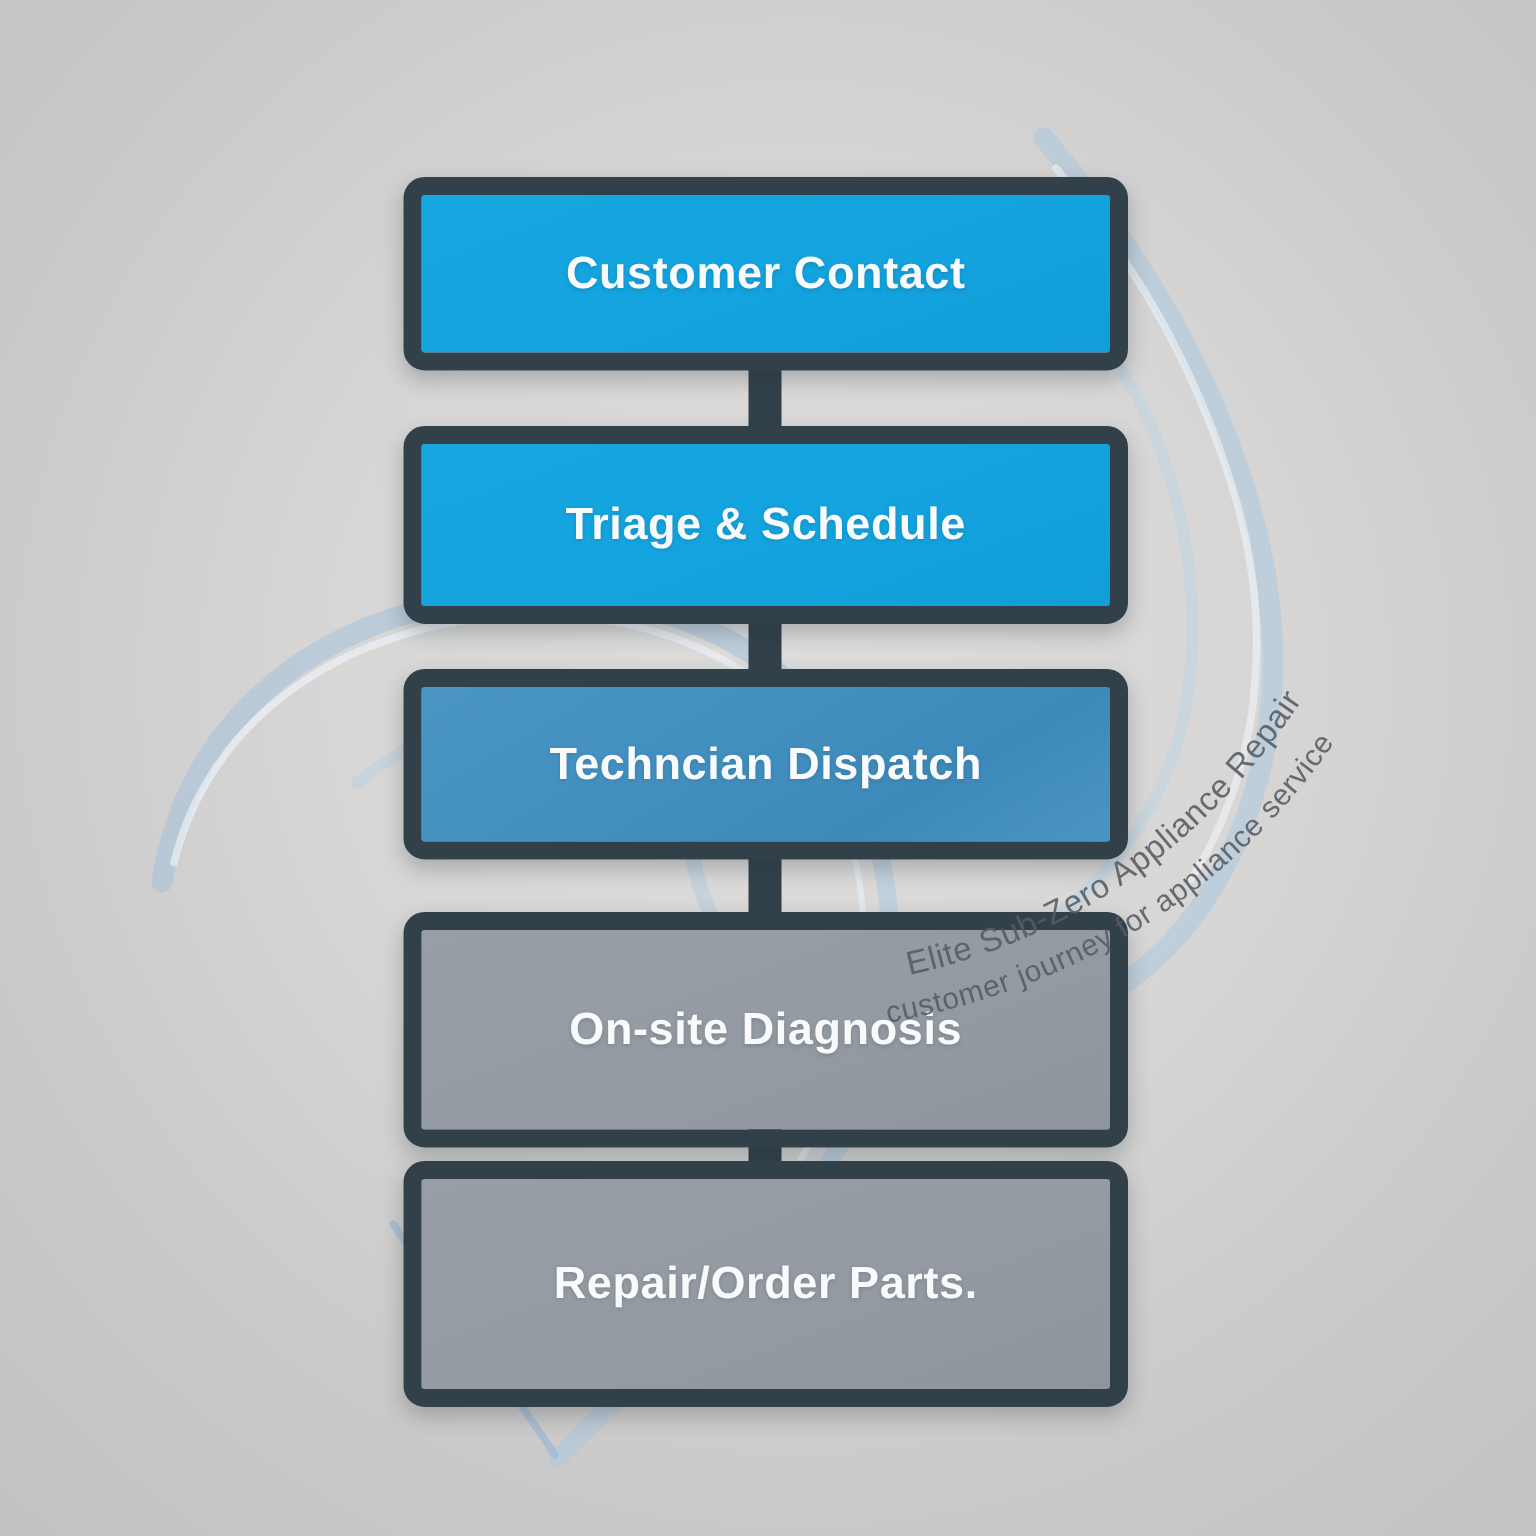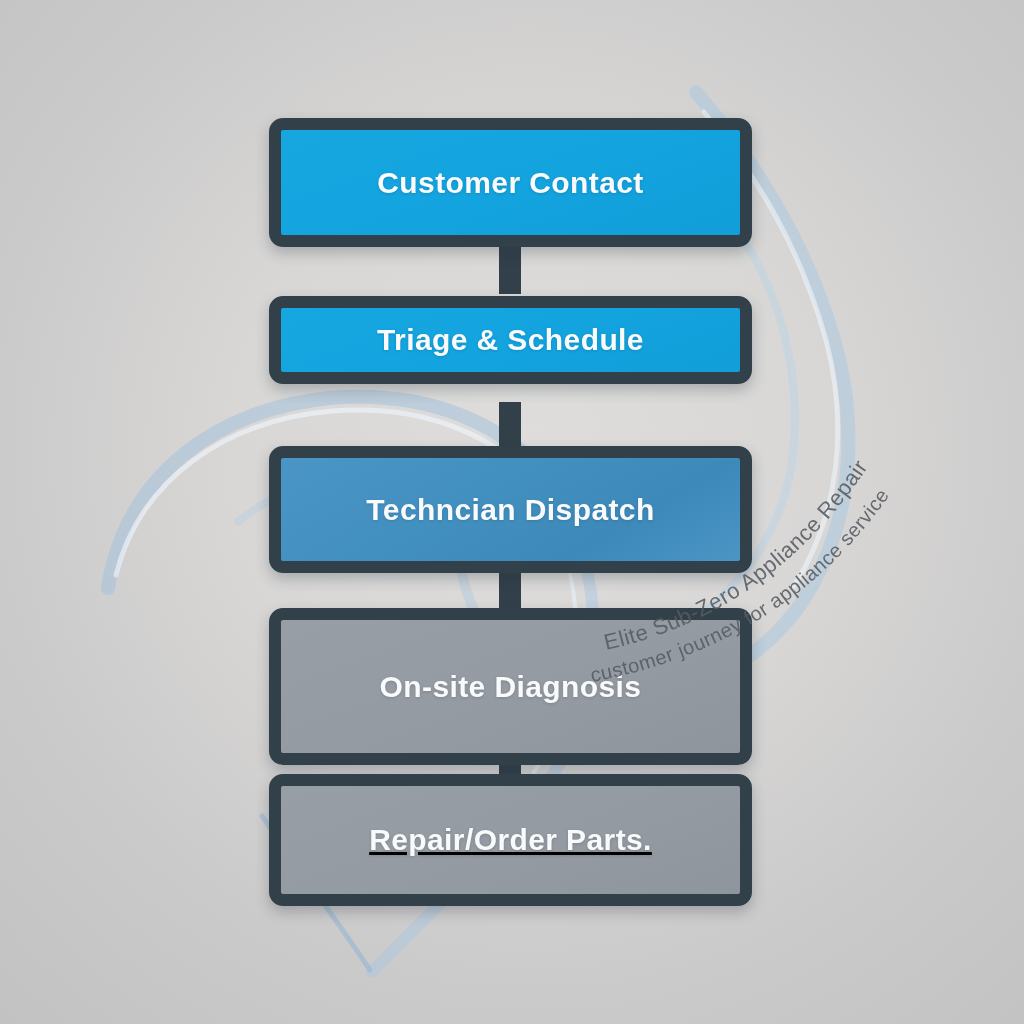--- a/index.html
+++ b/index.html
@@ -40,24 +40,24 @@
     box-sizing: border-box;
     border: 12px solid #32404a;
     border-radius: 14px;
     display: flex;
     align-items: center;
     justify-content: center;
     z-index: 2;
     box-shadow: 0 6px 14px rgba(40, 52, 62, 0.28);
   }
   .b1 { top: 118px; height: 129px; }
-  .b2 { top: 296px; height: 88px; }
+  .b2 { top: 284px; height: 132px; }
   .b3 { top: 446px; height: 127px; }
   .b4 { top: 608px; height: 157px; }
-  .b5 { top: 774px; height: 132px; text-decoration: underline; }
+  .b5 { top: 774px; height: 164px; }
 
   .fill-blue  { background: linear-gradient(160deg, #16a6e0 0%, #13a3de 55%, #119ed9 100%); }
   .fill-muted { background: linear-gradient(150deg, #4a95c6 0%, #4290c0 40%, #3d89ba 72%, #4a95c4 100%); }
   .fill-gray  { background: linear-gradient(160deg, #979ea5 0%, #939aa1 60%, #8e959c 100%); }
 
   .step-label {
     color: #f8fafb;
     font-size: 30px;
     font-weight: bold;
     letter-spacing: 0.4px;

